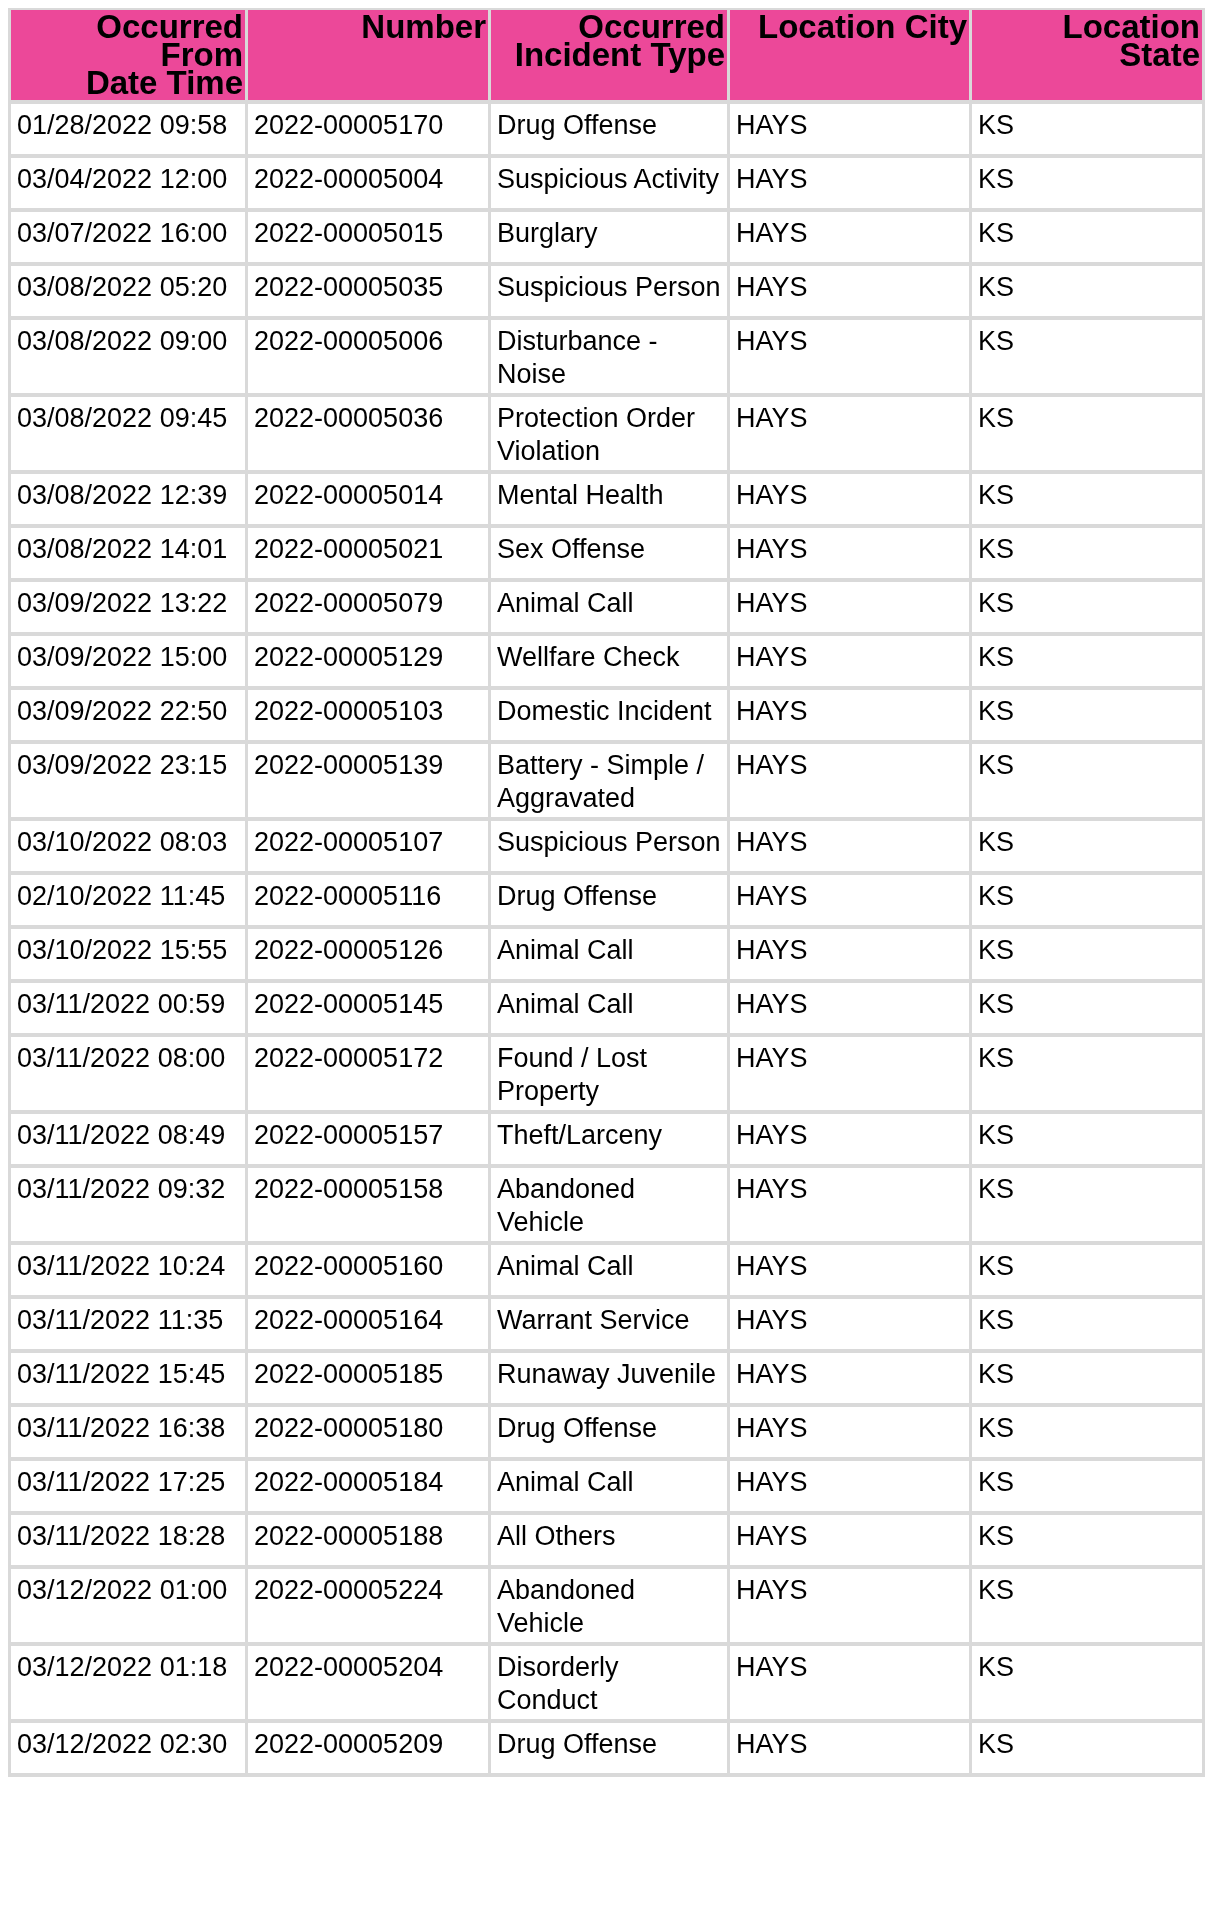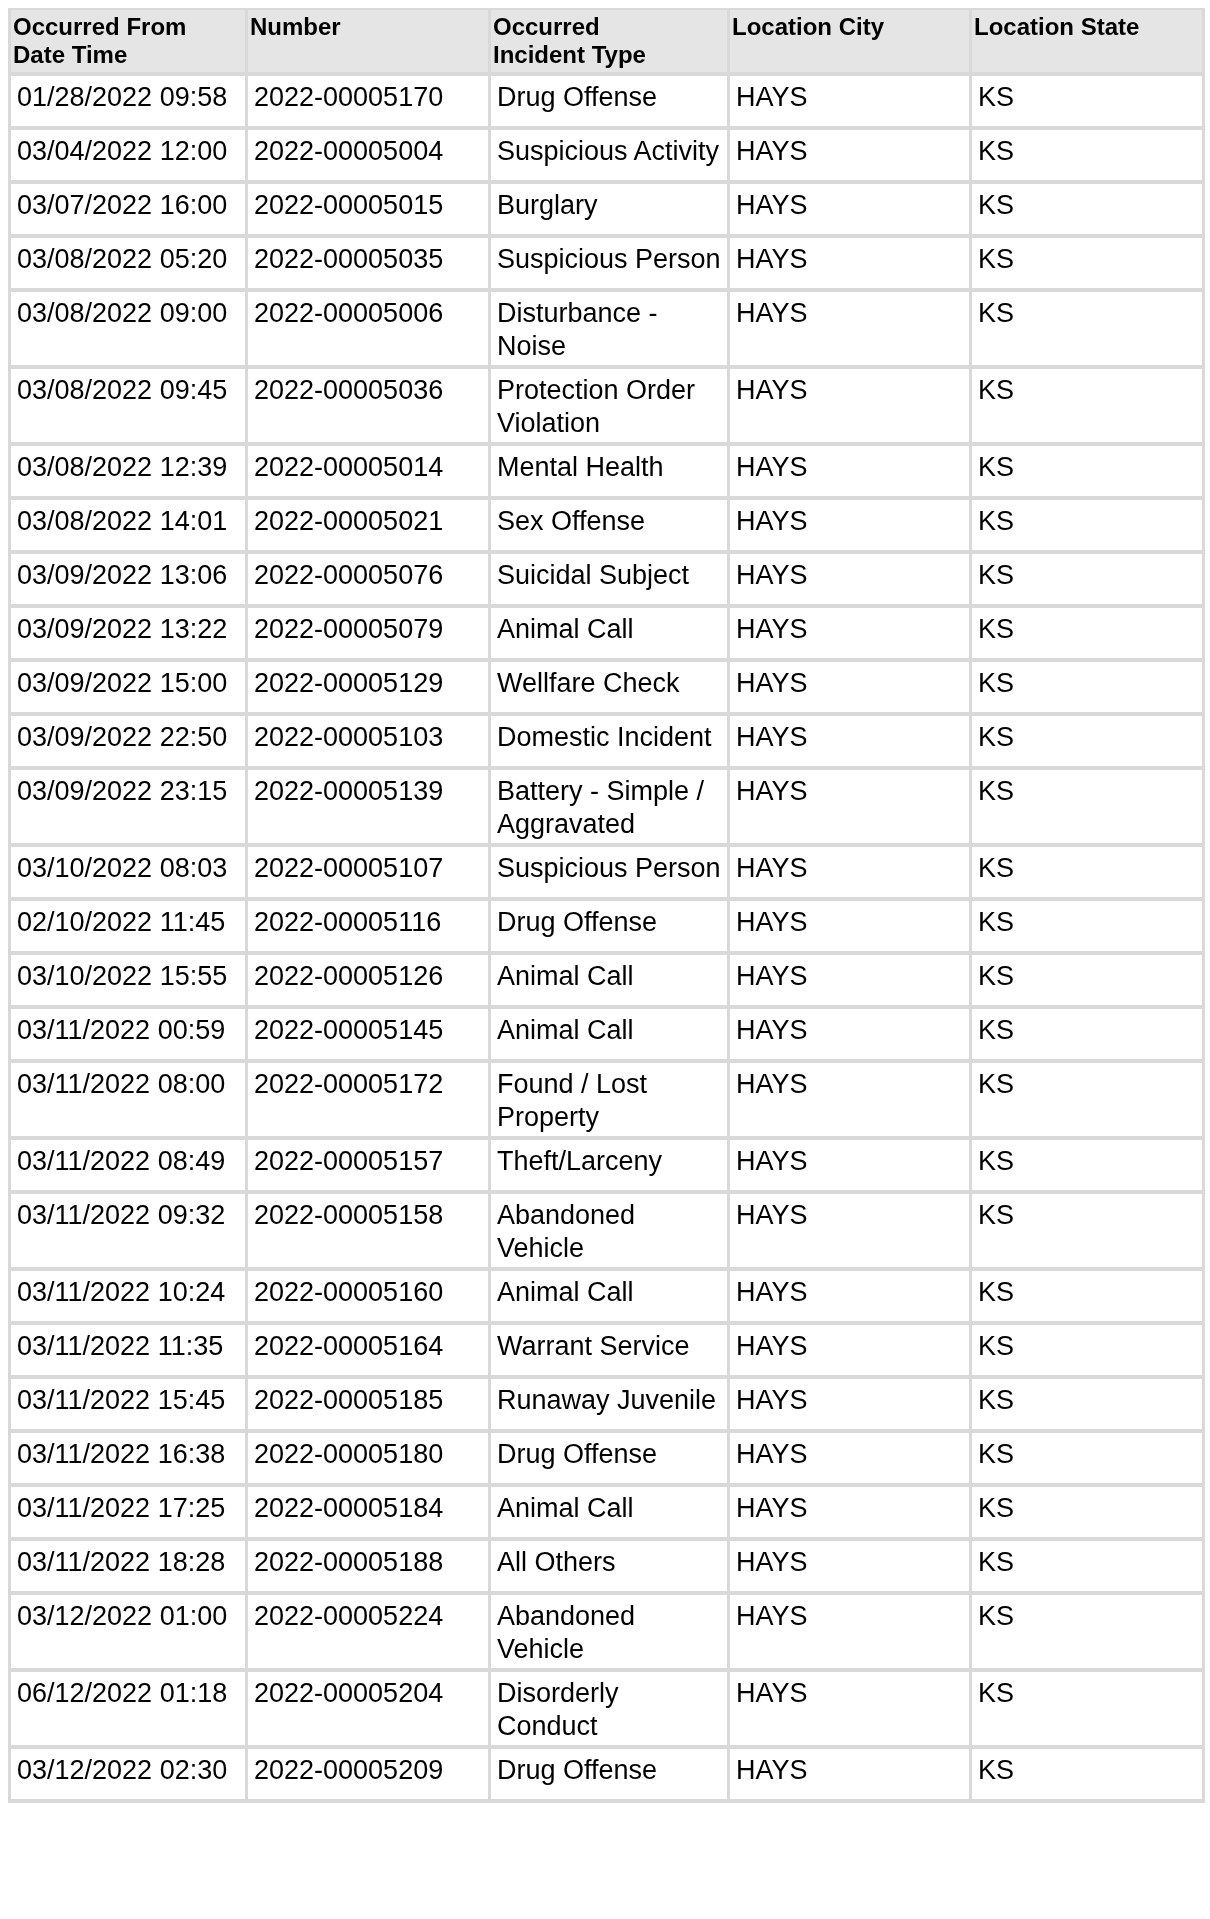--- a/index.html
+++ b/index.html
@@ -22,25 +22,25 @@
     width: 1194px;
     background: #ffffff;
   }
   table.incident-table th,
   table.incident-table td {
     border-style: solid;
     border-color: #d9d9d9;
   }
   table.incident-table th {
     border-width: 2px 3px 4px 3px;
-    background: #e5e5e5;
-    font-size: 24px;
+    background: #ec4899;
+    font-size: 33px;
     font-weight: bold;
     line-height: 28px;
-    text-align: left;
+    text-align: right;
     vertical-align: top;
     padding: 3px 2px;
     white-space: pre-line;
     height: 56px;
     box-sizing: content-box;
   }
   table.incident-table td {
     border-width: 4px 3px 4px 3px;
     font-size: 27px;
     line-height: 33px;
@@ -129,27 +129,20 @@
           <td>KS</td>
         </tr>
         <tr>
           <td>03/08/2022 14:01</td>
           <td>2022-00005021</td>
           <td>Sex Offense</td>
           <td>HAYS</td>
           <td>KS</td>
         </tr>
         <tr>
-          <td>03/09/2022 13:06</td>
-          <td>2022-00005076</td>
-          <td>Suicidal Subject</td>
-          <td>HAYS</td>
-          <td>KS</td>
-        </tr>
-        <tr>
           <td>03/09/2022 13:22</td>
           <td>2022-00005079</td>
           <td>Animal Call</td>
           <td>HAYS</td>
           <td>KS</td>
         </tr>
         <tr>
           <td>03/09/2022 15:00</td>
           <td>2022-00005129</td>
           <td>Wellfare Check</td>
@@ -266,21 +259,21 @@
         </tr>
         <tr>
           <td>03/12/2022 01:00</td>
           <td>2022-00005224</td>
           <td>Abandoned
 Vehicle</td>
           <td>HAYS</td>
           <td>KS</td>
         </tr>
         <tr>
-          <td>06/12/2022 01:18</td>
+          <td>03/12/2022 01:18</td>
           <td>2022-00005204</td>
           <td>Disorderly
 Conduct</td>
           <td>HAYS</td>
           <td>KS</td>
         </tr>
         <tr>
           <td>03/12/2022 02:30</td>
           <td>2022-00005209</td>
           <td>Drug Offense</td>

